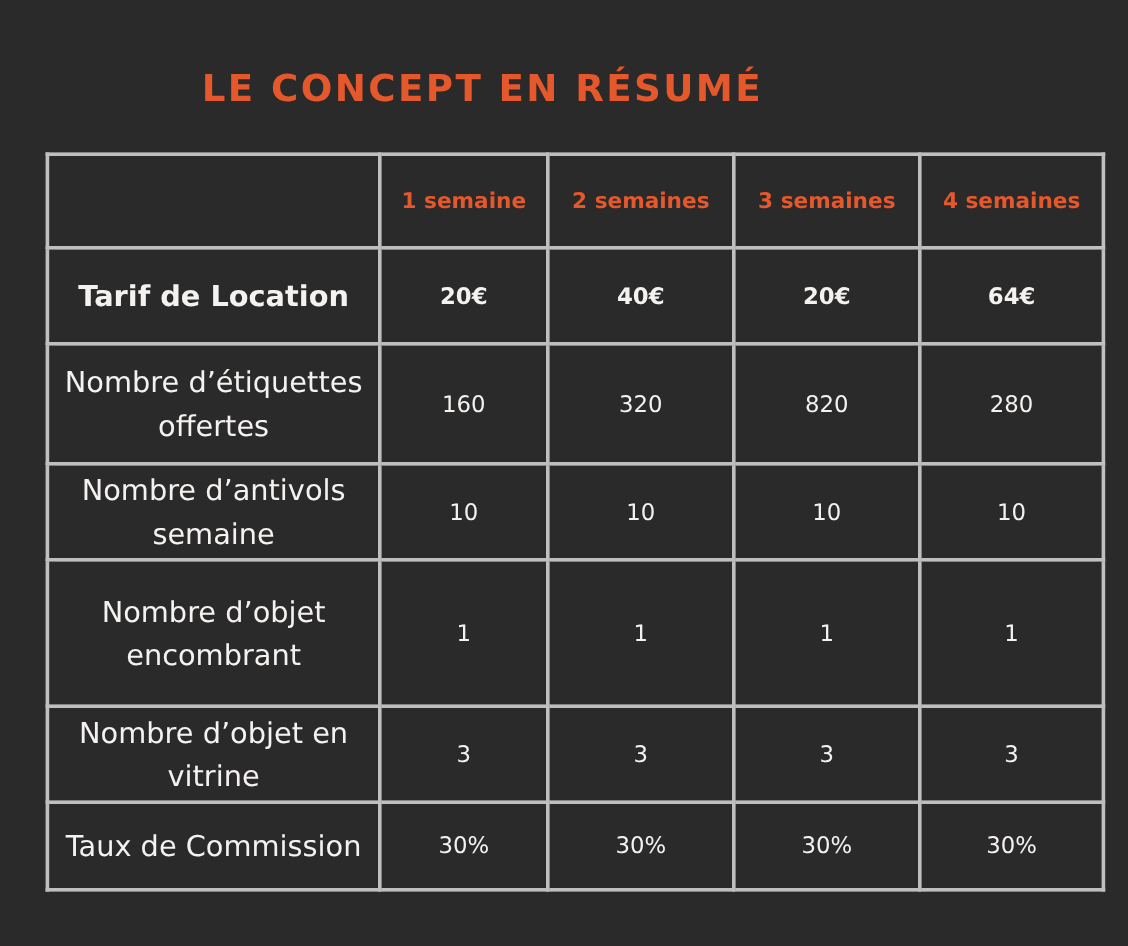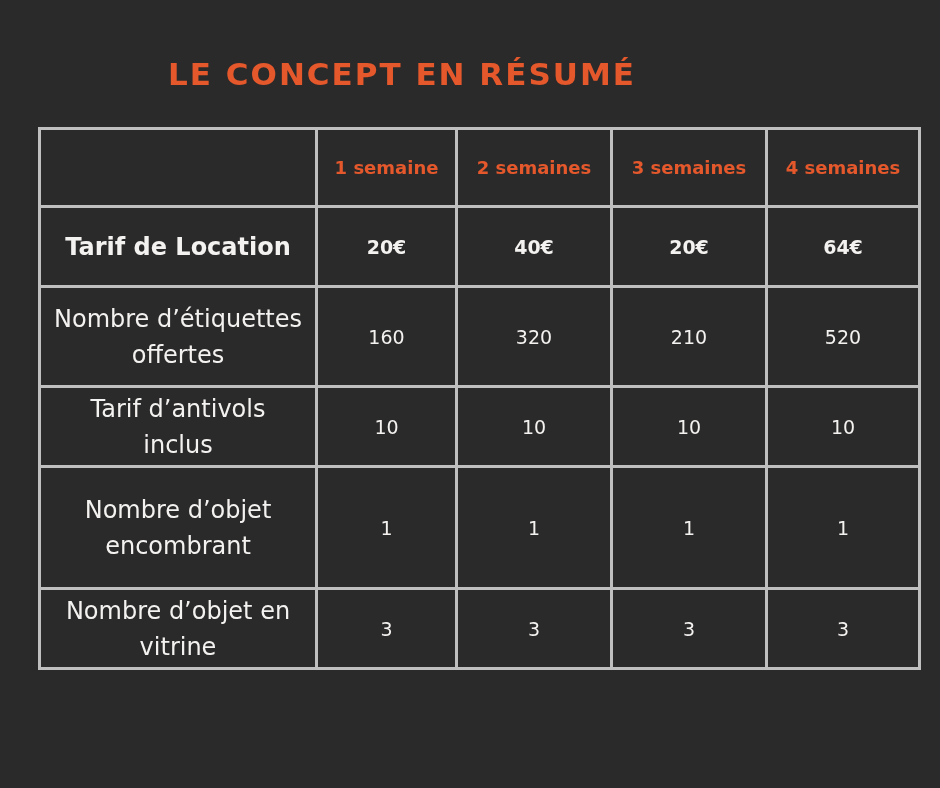--- a/index.html
+++ b/index.html
@@ -97,41 +97,48 @@
         <td class="value">20€</td>
         <td class="value">40€</td>
         <td class="value">20€</td>
         <td class="value">64€</td>
       </tr>
       <tr>
         <td class="label">Nombre d’étiquettes
 offertes</td>
         <td class="value">160</td>
         <td class="value">320</td>
-        <td class="value">210</td>
-        <td class="value">520</td>
+        <td class="value">820</td>
+        <td class="value">280</td>
       </tr>
       <tr>
-        <td class="label">Tarif d’antivols inclus</td>
+        <td class="label">Nombre d’antivols semaine</td>
         <td class="value">10</td>
         <td class="value">10</td>
         <td class="value">10</td>
         <td class="value">10</td>
       </tr>
       <tr>
         <td class="label">Nombre d’objet
 encombrant</td>
         <td class="value">1</td>
         <td class="value">1</td>
         <td class="value">1</td>
         <td class="value">1</td>
       </tr>
       <tr>
         <td class="label">Nombre d’objet en vitrine</td>
         <td class="value">3</td>
         <td class="value">3</td>
         <td class="value">3</td>
         <td class="value">3</td>
       </tr>
+      <tr>
+        <td class="label">Taux de Commission</td>
+        <td class="value">30%</td>
+        <td class="value">30%</td>
+        <td class="value">30%</td>
+        <td class="value">30%</td>
+      </tr>
     </tbody>
   </table>
 
 </div>
 
 </body></html>

